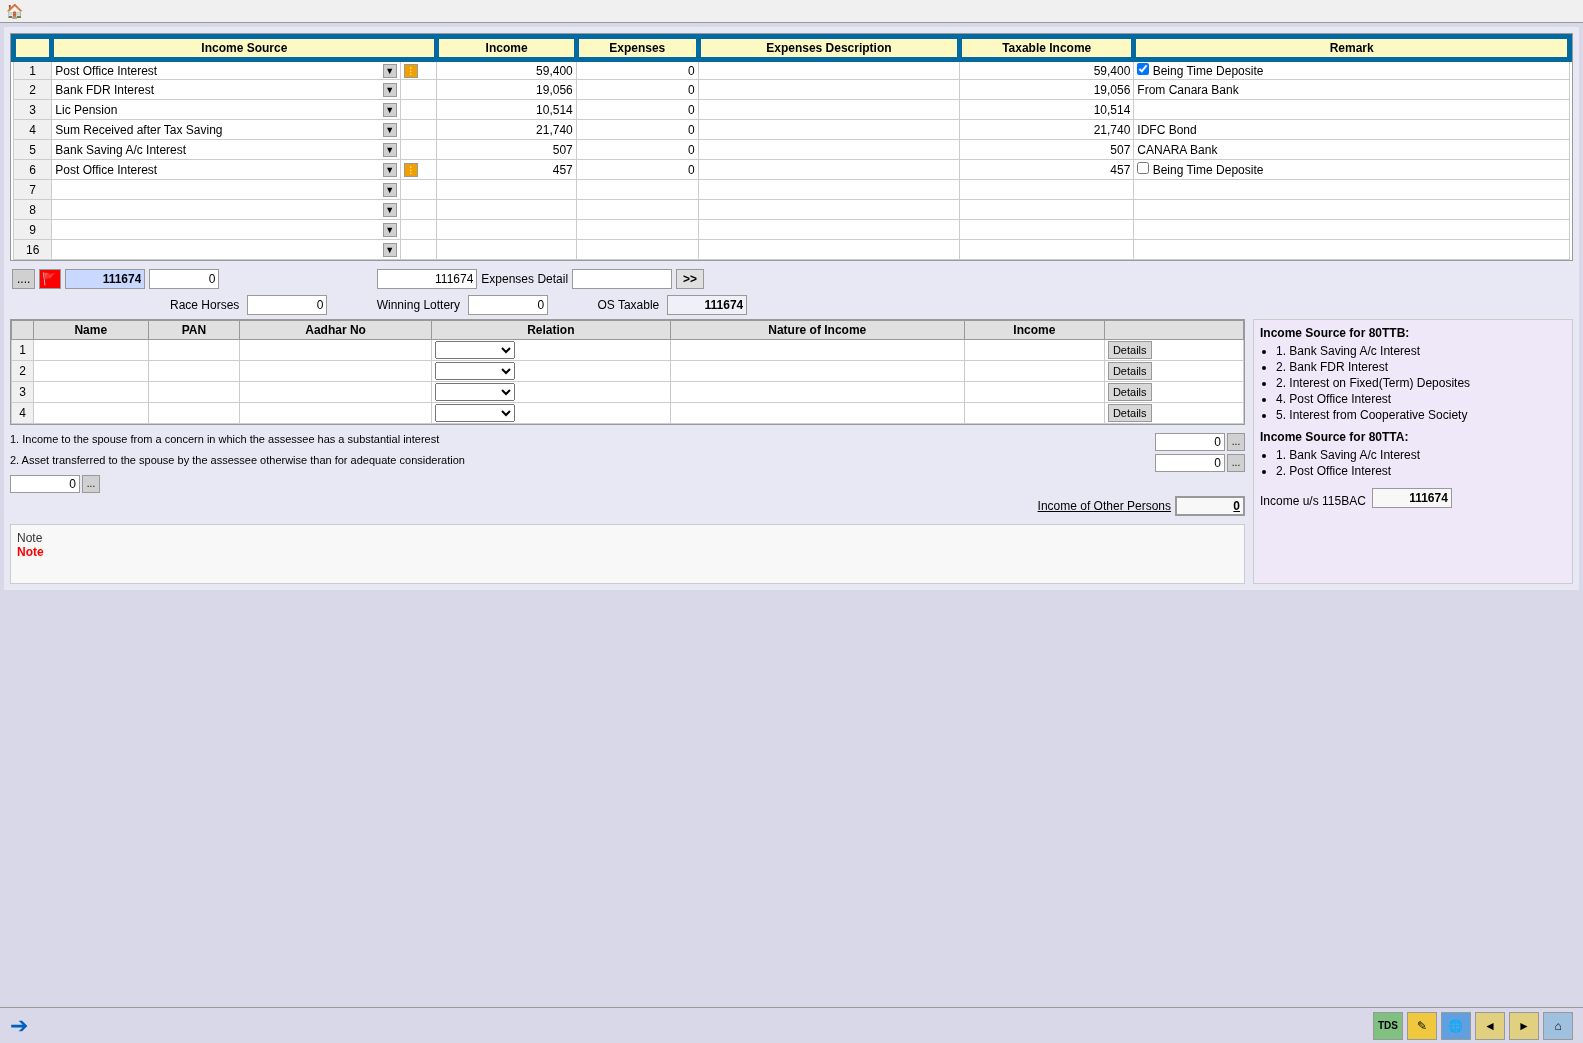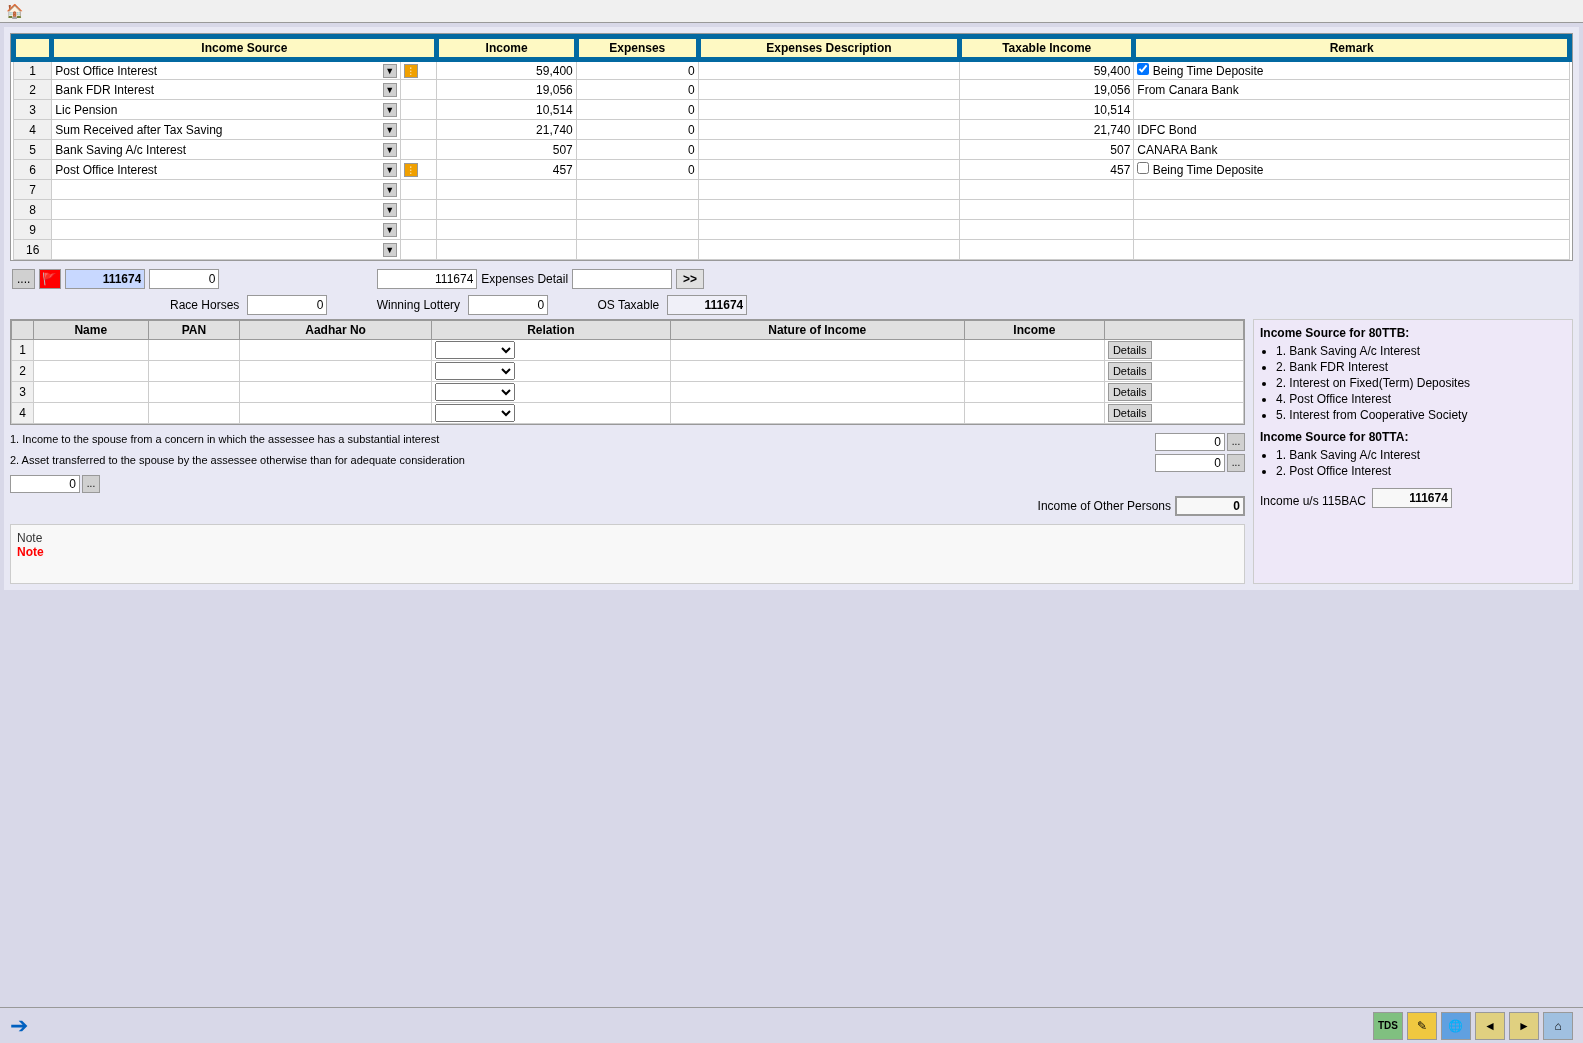--- a/index.html
+++ b/index.html
@@ -245,20 +245,21 @@
       text-align: center;
       line-height: 16px;
       margin-left: 2px;
     }
     .other-persons-row {
       display: flex;
       align-items: center;
       justify-content: flex-end;
       margin-top: 3px;
       gap: 4px;
+      text-decoration: underline;
     }
     .other-persons-row input {
       width: 70px;
       border: 1px solid #999;
       padding: 1px 3px;
       height: 18px;
       text-align: right;
       font-weight: bold;
       background: #f8f8f8;
     }

